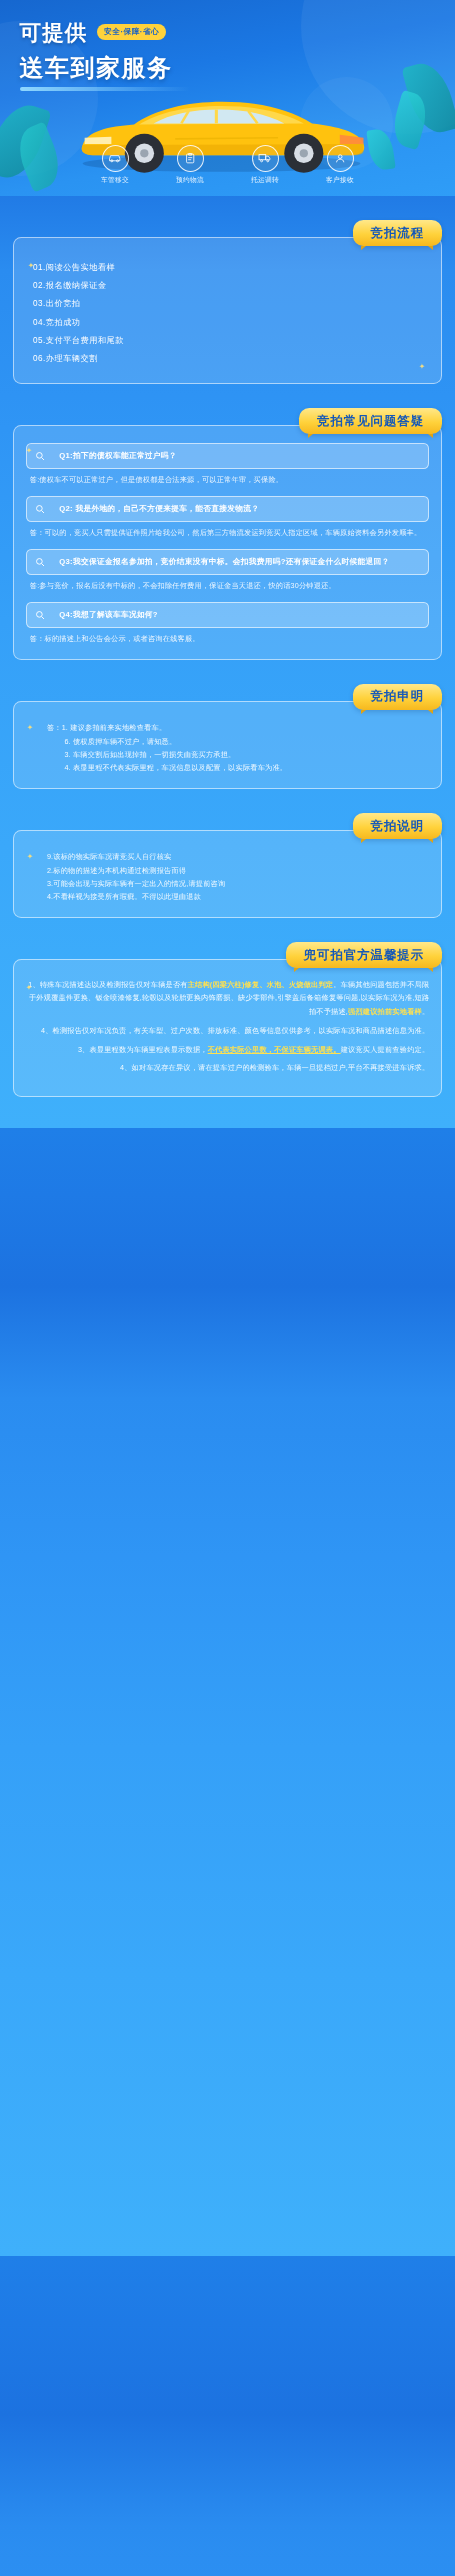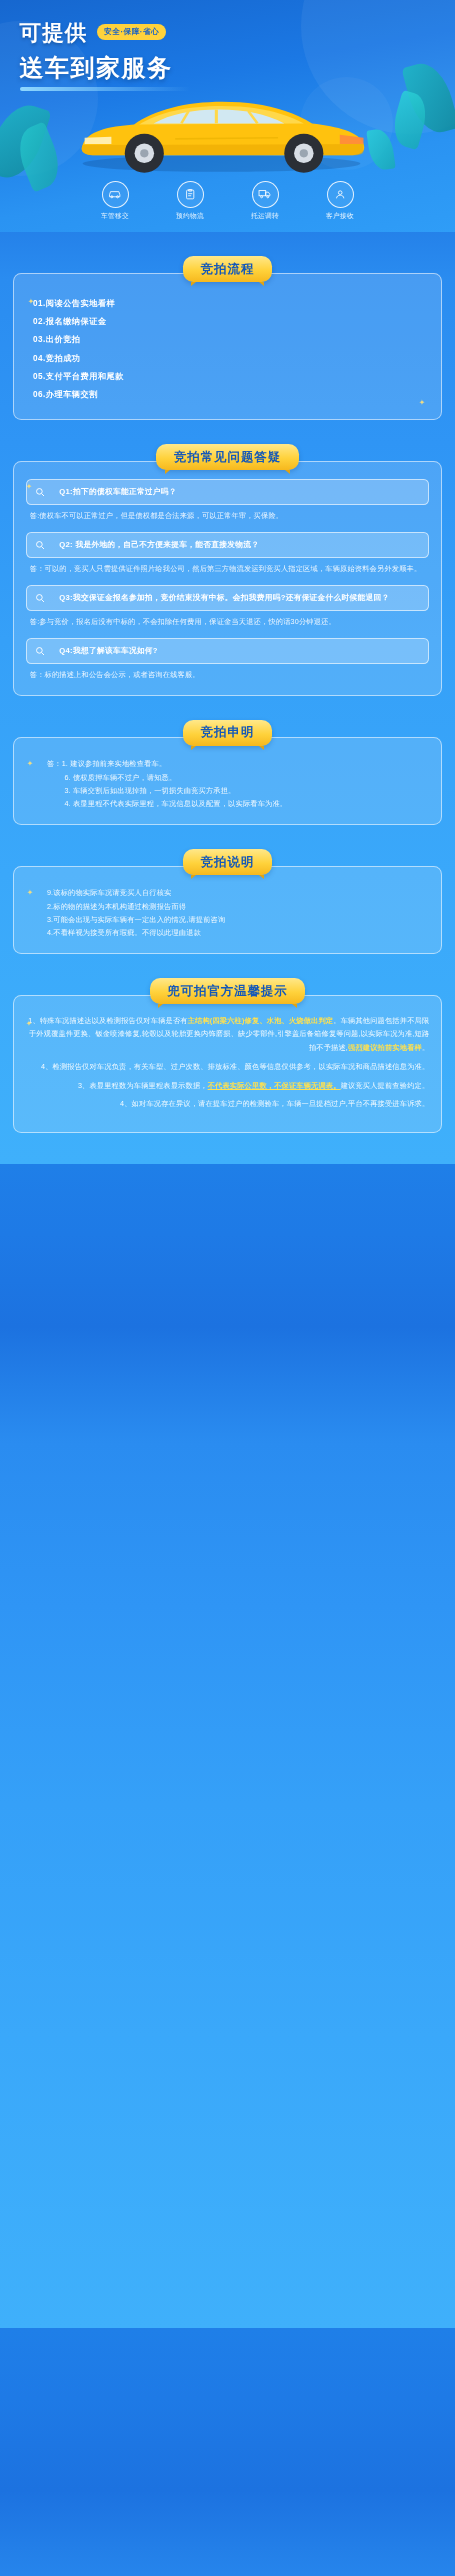--- a/index.html
+++ b/index.html
@@ -7,21 +7,21 @@
     width: 455px;
     font-family: "Liberation Sans", "DejaVu Sans", sans-serif;
     background: linear-gradient(180deg, #1f7fe8 0%, #1e7ae6 6%, #1c72e0 14%, #2a8cf0 24%, #2f95f5 38%, #35a0f8 55%, #3aa8fa 75%, #3fb0fb 100%);
     color: #ffffff;
     -webkit-font-smoothing: antialiased;
   }
 
   
   .hero {
     position: relative;
-    height: 232px;
+    height: 196px;
     overflow: hidden;
     background: linear-gradient(170deg, #1667cf 0%, #1b78e4 35%, #2a93f2 70%, #2f9df7 100%);
   }
   .hero-deco {
     position: absolute;
     border-radius: 50%;
     background: rgba(255,255,255,0.06);
   }
   .deco-1 { width: 216px; height: 216px; right: -62px; top: -82px; }
   .deco-2 { width: 155px; height: 155px; left: -57px; top: 20.6px; background: rgba(255,255,255,0.05); }
@@ -127,21 +127,21 @@
     border: 1px solid rgba(255,255,255,.85);
     border-radius: 50%;
     display: flex; align-items: center; justify-content: center;
     background: rgba(255,255,255,.08);
   }
   .feature-label { font-size: 6.7px; color: #eaf6ff; letter-spacing: 0.3px; }
 
   
   .section { padding: 0 13.4px; margin-top: 24px; }
   .sec-title-wrap {
-    display: flex; justify-content: center;
+    display: flex; justify-content: flex-end;
     margin-bottom: -9.3px;
     position: relative; z-index: 4;
   }
   .sec-title {
     background: linear-gradient(180deg,#ffe88a 0%,#ffd23b 55%,#f6b81e 100%);
     color: #1558b8;
     font-size: 12.4px;
     font-weight: bold;
     letter-spacing: 1px;
     padding: 4.6px 17.5px;
@@ -175,21 +175,21 @@
   }
 
   .star {
     position: absolute;
     color: #ffe27a;
     font-size: 7.7px;
     opacity: .9;
   }
 
   
-  .flow-list { padding: 3.1px 7.2px 4.1px; font-weight: bold; }
+  .flow-list { padding: 3.1px 7.2px 4.1px; }
   .flow-item {
     font-size: 8.2px;
     color: #ffffff;
     letter-spacing: 0.5px;
     padding: 3.6px 0;
   }
 
   
   .faq-q {
     display: flex;

